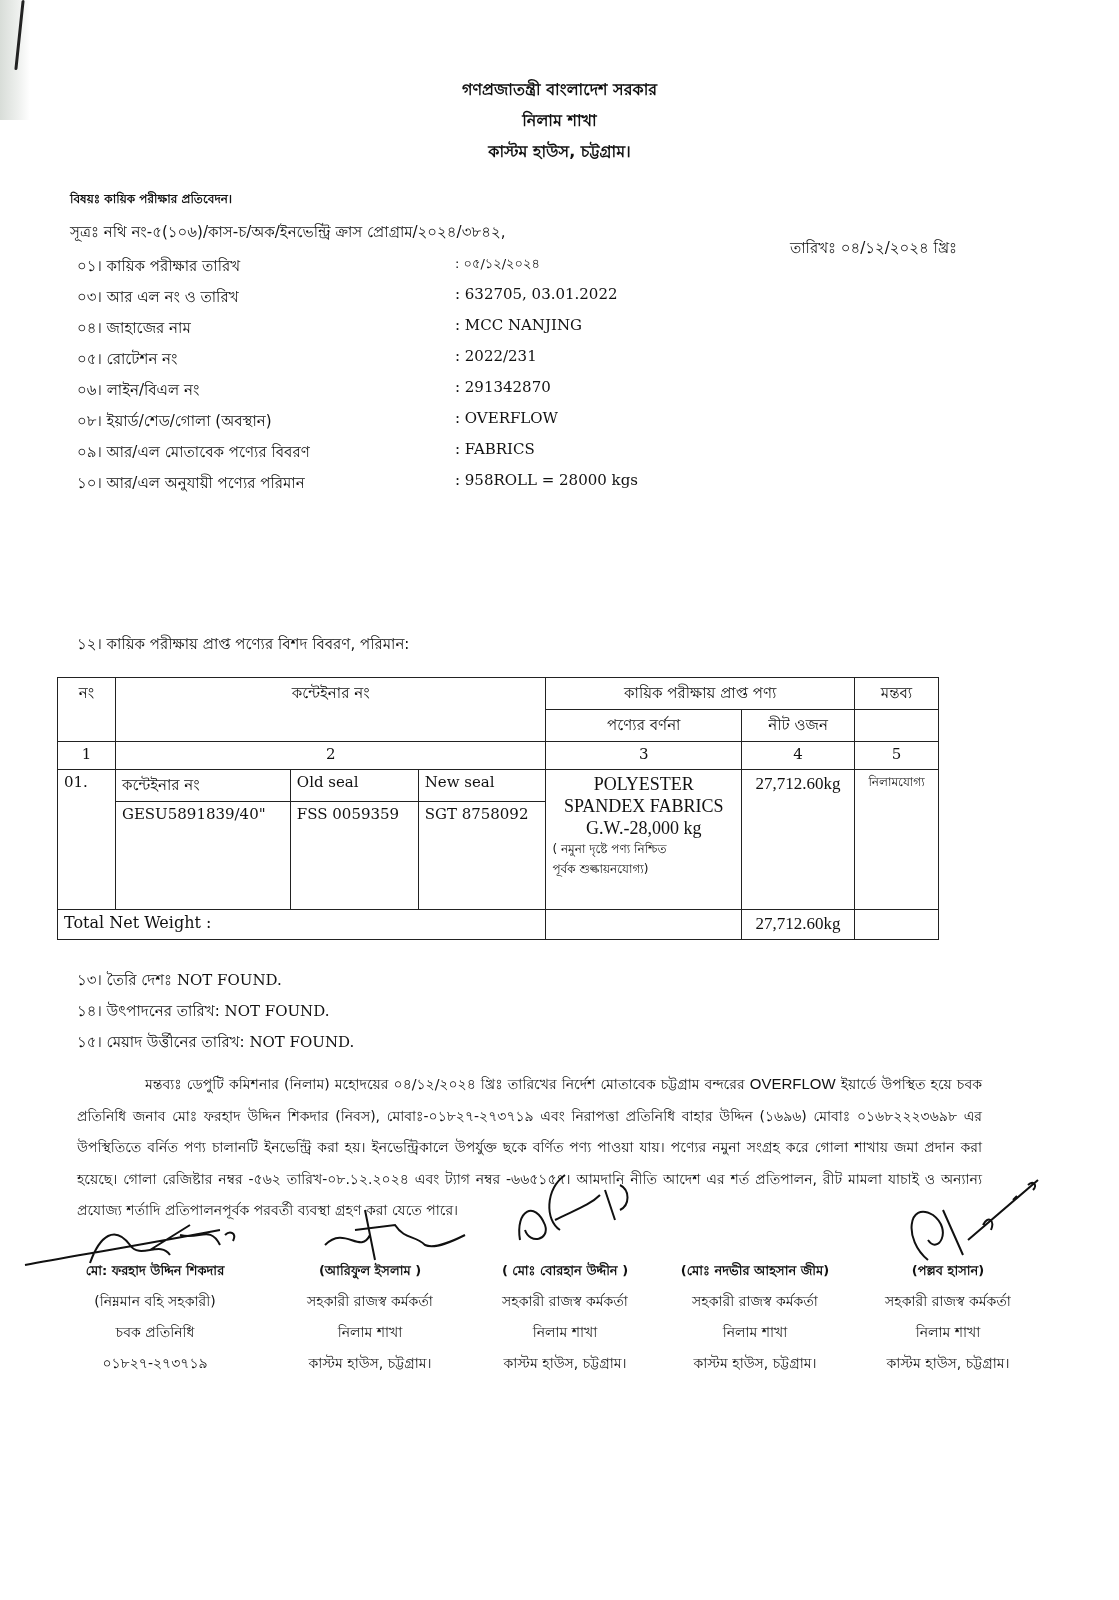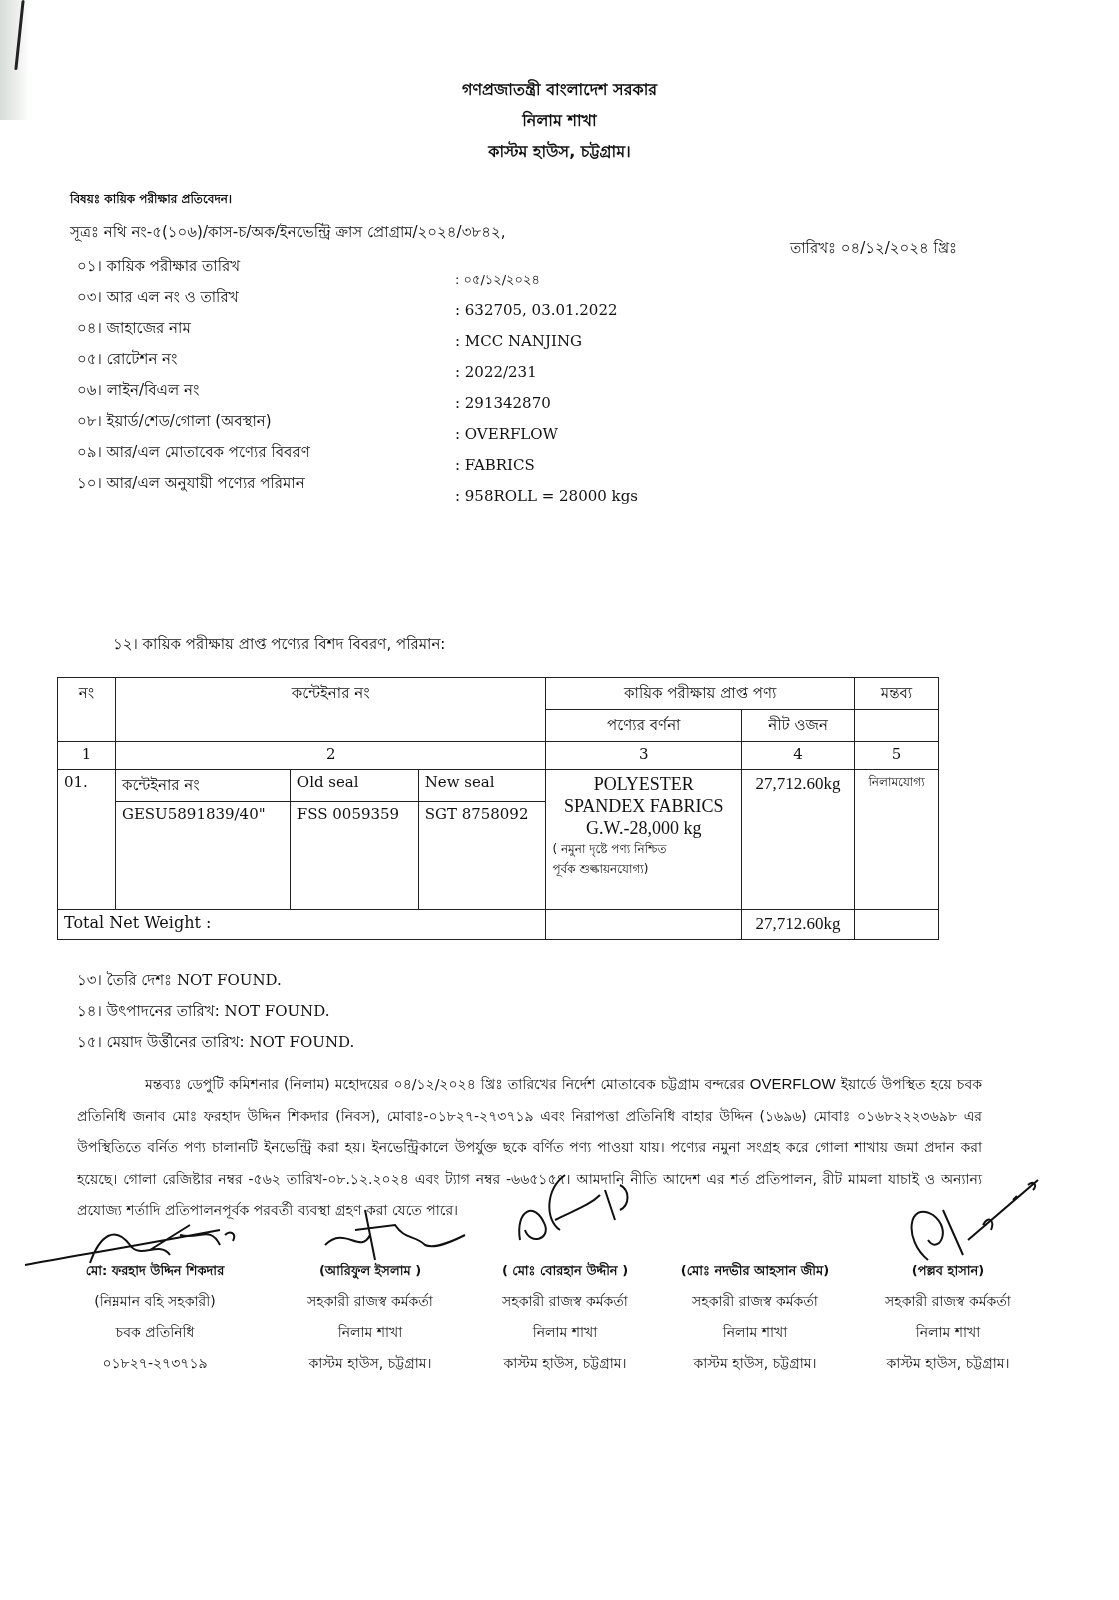--- a/index.html
+++ b/index.html
@@ -16,24 +16,24 @@
     background: #222; transform: skewX(-6deg); border-radius: 2px;
   }
   .header { position: absolute; top: 74px; left: 0; width: 1119px; text-align: center; }
   .header div { font-weight: bold; font-size: 16px; line-height: 31px; }
   .subject { position: absolute; left: 70px; top: 190px; font-weight: bold; font-size: 12px; }
   .ref { position: absolute; left: 70px; top: 220px; font-size: 15px; }
   .date { position: absolute; left: 790px; top: 236px; font-size: 15px; }
   .fields { position: absolute; left: 77px; top: 250px; width: 900px; }
   .field-row { position: relative; height: 31px; font-size: 15px; }
   .field-row .lbl { position: absolute; left: 0; top: 4px; }
-  .field-row .val { position: absolute; left: 378px; top: 20px; font-family: "DejaVu Serif", serif; font-size: 15px; }
+  .field-row .val { position: absolute; left: 378px; top: 4px; font-family: "DejaVu Serif", serif; font-size: 15px; }
   .field-row.tall { height: 62px; }
   .field-row .val2 { position: absolute; left: 378px; top: 35px; font-family: "DejaVu Serif", serif; font-size: 15px; }
-  .item12 { position: absolute; left: 77px; top: 632px; font-size: 15px; margin-left: 36px; }
+  .item12 { position: absolute; left: 77px; top: 632px; font-size: 15px; }
 
   table.inv {
     position: absolute; left: 57px; top: 677px; width: 882px;
     border-collapse: collapse; font-size: 15px;
   }
   table.inv td { border: 1.5px solid #222; padding: 3px 6px; vertical-align: top; }
   .c { text-align: center; }
   .serif { font-family: "DejaVu Serif", serif; }
   .desc-en { font-family: "Liberation Serif", serif; font-size: 18px; text-align: center; line-height: 22px; }
   .desc-bn { font-size: 12px; line-height: 20px; }

